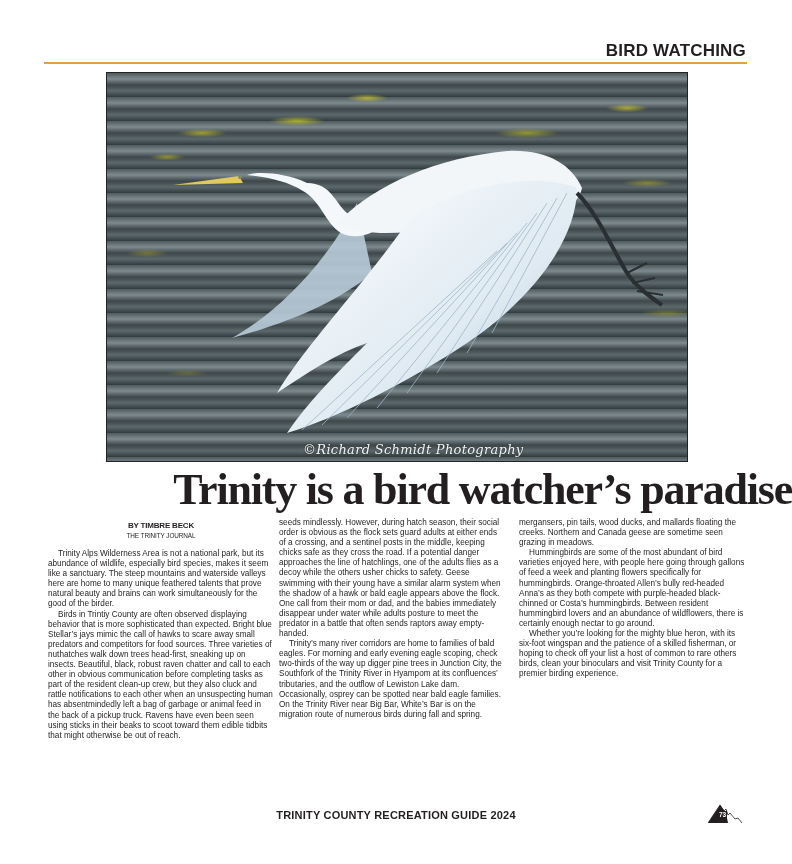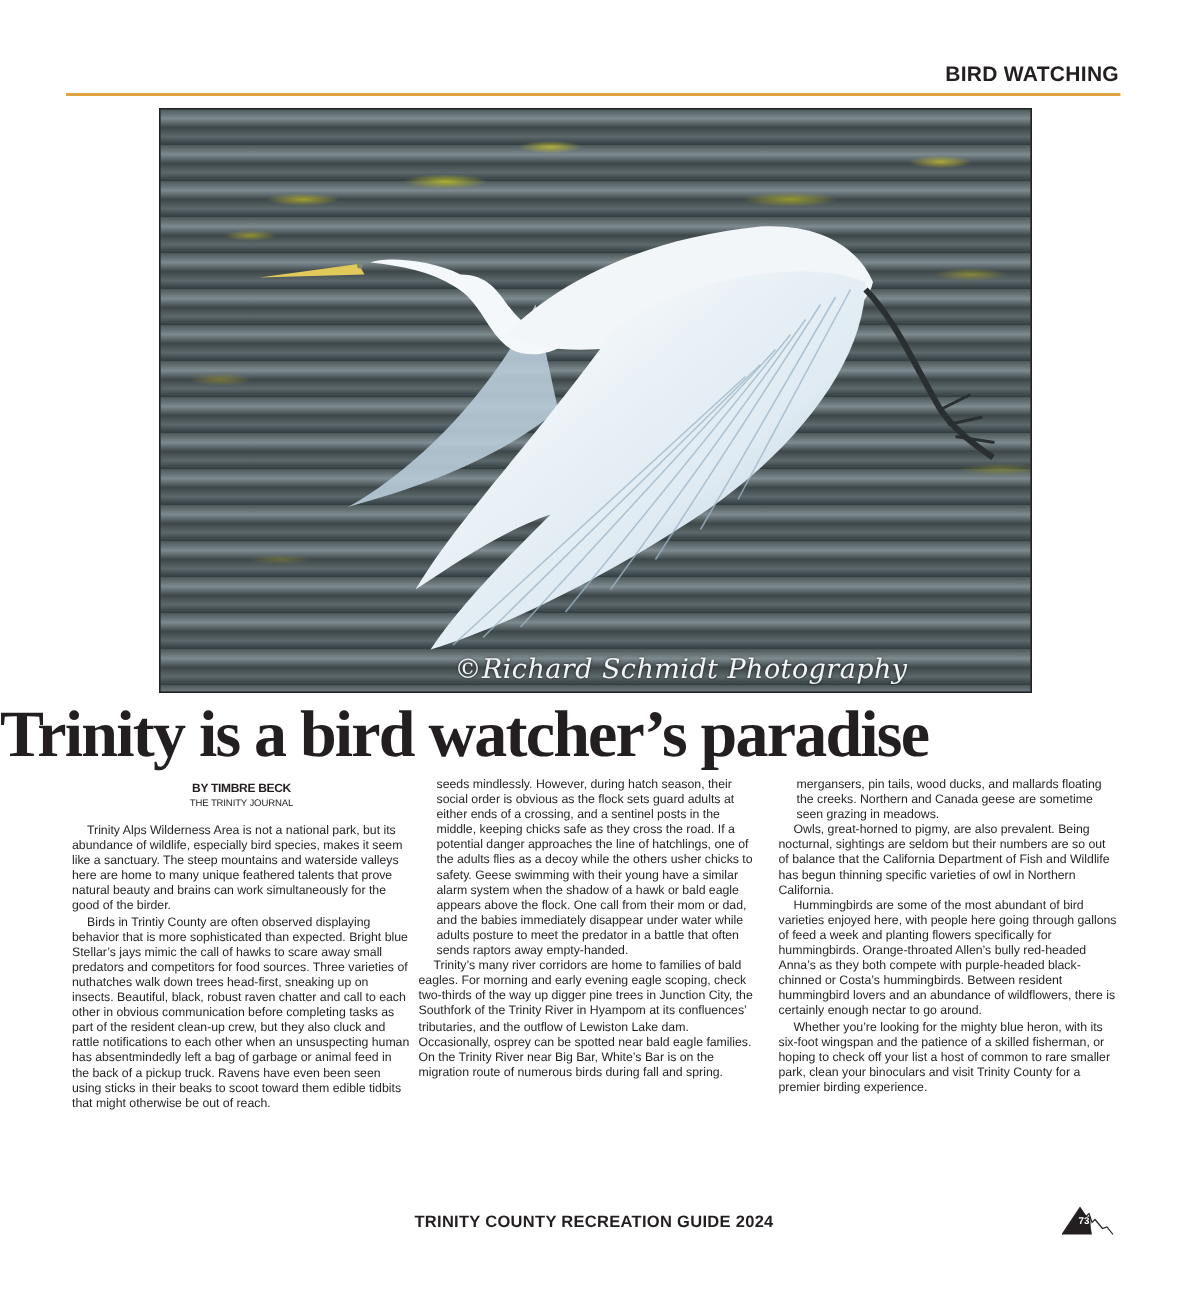--- a/index.html
+++ b/index.html
@@ -2,21 +2,21 @@
 <html><head>
   <meta charset="utf-8">
   <style>
     * { box-sizing: border-box; margin: 0; padding: 0; }
     html, body { width: 792px; height: 864px; background: #ffffff; overflow: hidden; }
     body { position: relative; font-family: "Liberation Sans", sans-serif; color: #231f20; }
 
     .section-label {
       position: absolute; right: 46px; top: 41px;
       font-family: "Liberation Sans", sans-serif; font-weight: bold;
-      font-size: 14px; letter-spacing: 0.2px; color: #231f20;
+      font-size: 17px; letter-spacing: 0.2px; color: #231f20;
     }
     .header-rule {
       position: absolute; left: 44px; top: 62px; width: 703px; height: 2px;
       background: #e0a33f;
     }
 
     .photo {
       position: absolute; left: 106px; top: 72px; width: 582px; height: 390px;
       border: 1px solid #222;
       overflow: hidden;
@@ -32,43 +32,43 @@
         radial-gradient(ellipse 30px 6px at 40px 180px, rgba(170,160,40,0.5), transparent 70%),
         radial-gradient(ellipse 40px 6px at 560px 240px, rgba(160,160,40,0.5), transparent 70%),
         radial-gradient(ellipse 30px 5px at 80px 300px, rgba(160,150,40,0.4), transparent 70%),
         repeating-linear-gradient(180deg, #4f5a5c 0px, #7d8a8f 6px, #3e474a 12px, #5c686b 18px, #2f3a3e 24px),
         #4a5558;
     }
     .photo svg { position: absolute; left: 0; top: 0; }
     .photo-credit {
       position: absolute; left: 196px; bottom: 4px;
       font-family: "DejaVu Serif", serif; font-style: italic;
-      font-size: 18px; color: #f2f4f5; letter-spacing: 0.3px;
+      font-size: 13px; color: #f2f4f5; letter-spacing: 0.3px;
       text-shadow: 0 0 2px rgba(0,0,0,0.6);
     }
 
     .headline {
       position: absolute; left: 0; width: 792px; top: 466px;
-      text-align: left;
+      text-align: right;
       font-family: "Liberation Serif", serif;
       font-size: 44px; letter-spacing: -1.2px; color: #231f20;
       line-height: 48px;
     }
 
     .column {
       position: absolute; top: 517px; width: 226px;
       font-family: "Liberation Sans", sans-serif;
       font-size: 8.2px; line-height: 10.1px; color: #231f20;
       text-align: left;
     }
     .col-1 { left: 48px; }
     .col-2 { left: 279px; top: 518px; }
     .col-3 { left: 519px; top: 518px; }
     .column p { text-indent: 10px; }
-    .column p.cont { text-indent: 0; margin-left: 12px; }
+    .column p.cont { text-indent: 0; }
 
     .byline {
       text-align: center; font-weight: bold; font-size: 8px;
       letter-spacing: -0.2px; line-height: 10px; margin-top: 4px;
     }
     .byline-org {
       text-align: center; font-size: 6.4px; line-height: 9px; margin-bottom: 9px;
       letter-spacing: -0.1px;
     }
 
@@ -136,23 +136,22 @@
   <p>Birds in Trintiy County are often observed displaying behavior that is more sophisticated than expected. Bright blue Stellar’s jays mimic the call of hawks to scare away small predators and competitors for food sources. Three varieties of nuthatches walk down trees head-first, sneaking up on insects. Beautiful, black, robust raven chatter and call to each other in obvious communication before completing tasks as part of the resident clean-up crew, but they also cluck and rattle notifications to each other when an unsuspecting human has absentmindedly left a bag of garbage or animal feed in the back of a pickup truck. Ravens have even been seen using sticks in their beaks to scoot toward them edible tidbits that might otherwise be out of reach.</p>
 </div>
 
 <div class="column col-2">
   <p class="cont">seeds mindlessly. However, during hatch season, their social order is obvious as the flock sets guard adults at either ends of a crossing, and a sentinel posts in the middle, keeping chicks safe as they cross the road. If a potential danger approaches the line of hatchlings, one of the adults flies as a decoy while the others usher chicks to safety. Geese swimming with their young have a similar alarm system when the shadow of a hawk or bald eagle appears above the flock. One call from their mom or dad, and the babies immediately disappear under water while adults posture to meet the predator in a battle that often sends raptors away empty-handed.</p>
   <p>Trinity’s many river corridors are home to families of bald eagles. For morning and early evening eagle scoping, check two-thirds of the way up digger pine trees in Junction City, the Southfork of the Trinity River in Hyampom at its confluences’ tributaries, and the outflow of Lewiston Lake dam. Occasionally, osprey can be spotted near bald eagle families. On the Trinity River near Big Bar, White’s Bar is on the migration route of numerous birds during fall and spring.</p>
 </div>
 
 <div class="column col-3">
   <p class="cont">mergansers, pin tails, wood ducks, and mallards floating the creeks. Northern and Canada geese are sometime seen grazing in meadows.</p>
-  <p>Owls, great-horned to pigmy, are also prevalent. Being nocturnal, sightings are seldom but their numbers are so out of balance that the California Department of Fish and Wildlife has begun thinning specific varieties of owl in Northern California.</p>
   <p>Hummingbirds are some of the most abundant of bird varieties enjoyed here, with people here going through gallons of feed a week and planting flowers specifically for hummingbirds. Orange-throated Allen’s bully red-headed Anna’s as they both compete with purple-headed black-chinned or Costa’s hummingbirds. Between resident hummingbird lovers and an abundance of wildflowers, there is certainly enough nectar to go around.</p>
-  <p>Whether you’re looking for the mighty blue heron, with its six-foot wingspan and the patience of a skilled fisherman, or hoping to check off your list a host of common to rare smaller park, clean your binoculars and visit Trinity County for a premier birding experience.</p>
+  <p>Whether you’re looking for the mighty blue heron, with its six-foot wingspan and the patience of a skilled fisherman, or hoping to check off your list a host of common to rare others birds, clean your binoculars and visit Trinity County for a premier birding experience.</p>
 </div>
 
 <div class="footer-title">TRINITY COUNTY RECREATION GUIDE 2024</div>
 
 <div class="page-badge">
   <svg width="36" height="22" viewBox="0 0 36 22">
     <path d="M0 20 L12 2 L16 8 L18 6 L20 12 L22 10 L27 16 L30 15 L34 20" fill="none" stroke="#231f20" stroke-width="0.8"></path>
     <path d="M0 20 L12 2 L18 10 L20 20 Z" fill="#231f20"></path>
   </svg>
   <span class="page-num">73</span>

